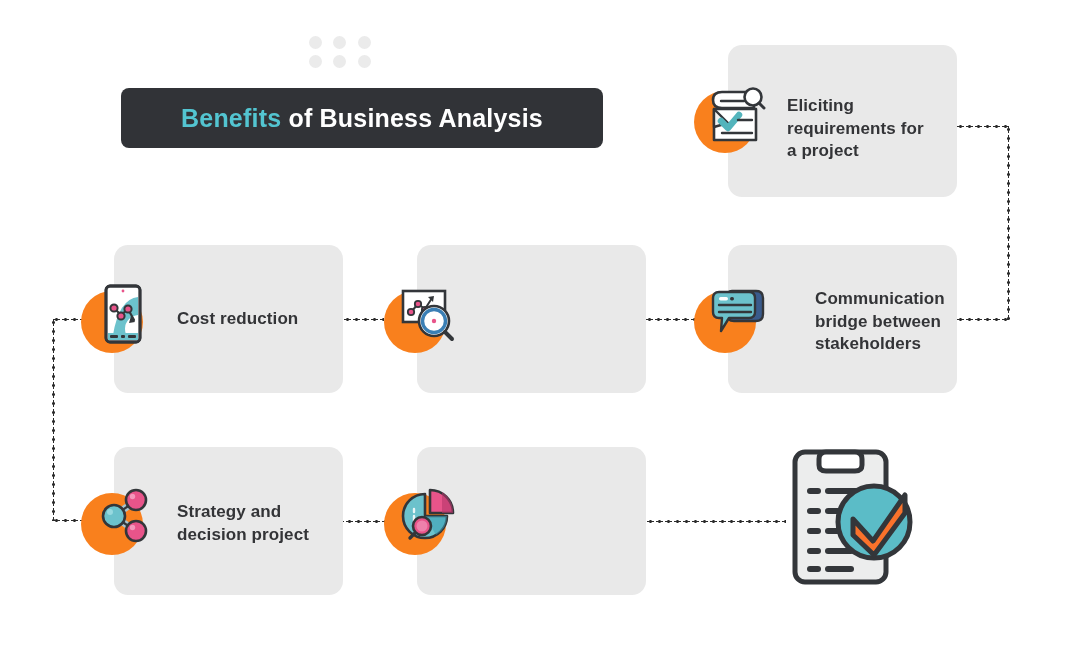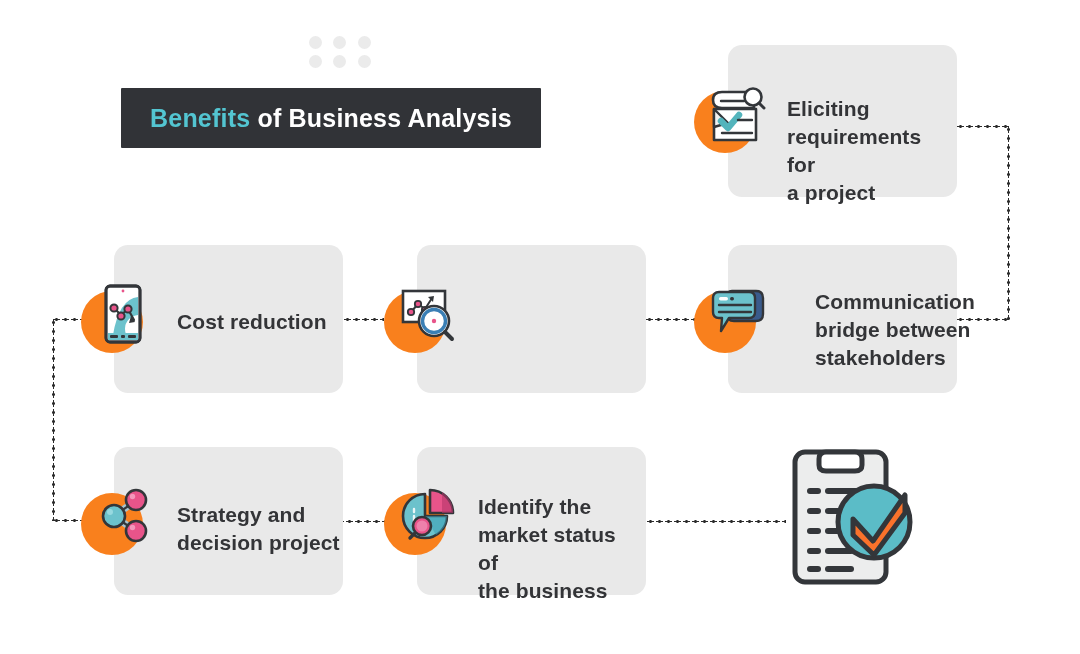--- a/index.html
+++ b/index.html
@@ -39,24 +39,24 @@
     background: #ebebeb;
     justify-self: center;
     align-self: center;
   }
 
   
   .title-bar {
     position: absolute;
     left: 121px;
     top: 88px;
-    width: 420px;
+    width: 482px;
     height: 60px;
     background: #313337;
-    border-radius: 1px;
+    border-radius: 8px;
     display: flex;
     align-items: center;
     justify-content: center;
   }
   .title-text {
     font-size: 25px;
     font-weight: bold;
     letter-spacing: 0.2px;
     color: #ffffff;
     white-space: nowrap;
@@ -64,21 +64,21 @@
   .title-accent { color: #53c5d1; }
 
   
   .card {
     position: absolute;
     background: #e9e9e9;
     border-radius: 14px;
   }
   .card-label {
     position: absolute;
-    font-size: 21px;
+    font-size: 17px;
     font-weight: bold;
     line-height: 1.33;
     color: #333437;
     letter-spacing: 0.1px;
     white-space: pre-line;
   }
 
   
   .badge {
     position: absolute;
@@ -306,23 +306,20 @@
 
         <line x1="16" y1="24" x2="16" y2="27" stroke="#ffffff" stroke-width="2.4" stroke-linecap="round" opacity="0.85"></line>
         <line x1="16" y1="31" x2="16" y2="36" stroke="#ffffff" stroke-width="2.4" stroke-linecap="round" opacity="0.85"></line>
 
         <circle cx="24" cy="41" r="9" fill="#e8548a" stroke="#33363a" stroke-width="2.6"></circle>
         <circle cx="24" cy="41" r="5.5" fill="#f2a0c2" opacity="0.6"></circle>
         <line x1="17" y1="48" x2="12" y2="53" stroke="#33363a" stroke-width="3.4" stroke-linecap="round"></line>
       </svg>
     </div>
   </div>
-  <div class="card-label" style="left:478px; top:493px; width:160px;">Identify the
-market status of
-the business</div>
 
   <div class="final-illus">
     <svg viewBox="0 0 143 148">
       <rect x="12" y="9" width="91" height="130" rx="10" fill="#eceded" stroke="#33363a" stroke-width="5"></rect>
       <path d="M43 9 L72 9 Q79 9 79 16 L79 22 Q79 28 72 28 L43 28 Q36 28 36 22 L36 16 Q36 9 43 9 Z" fill="#ffffff" stroke="#33363a" stroke-width="5" stroke-linejoin="round"></path>
 
       <line x1="27" y1="48" x2="35" y2="48" stroke="#33363a" stroke-width="6" stroke-linecap="round"></line>
       <line x1="45" y1="48" x2="76" y2="48" stroke="#33363a" stroke-width="6" stroke-linecap="round"></line>
       <line x1="27" y1="68" x2="35" y2="68" stroke="#33363a" stroke-width="6" stroke-linecap="round"></line>
       <line x1="45" y1="68" x2="76" y2="68" stroke="#33363a" stroke-width="6" stroke-linecap="round"></line>

